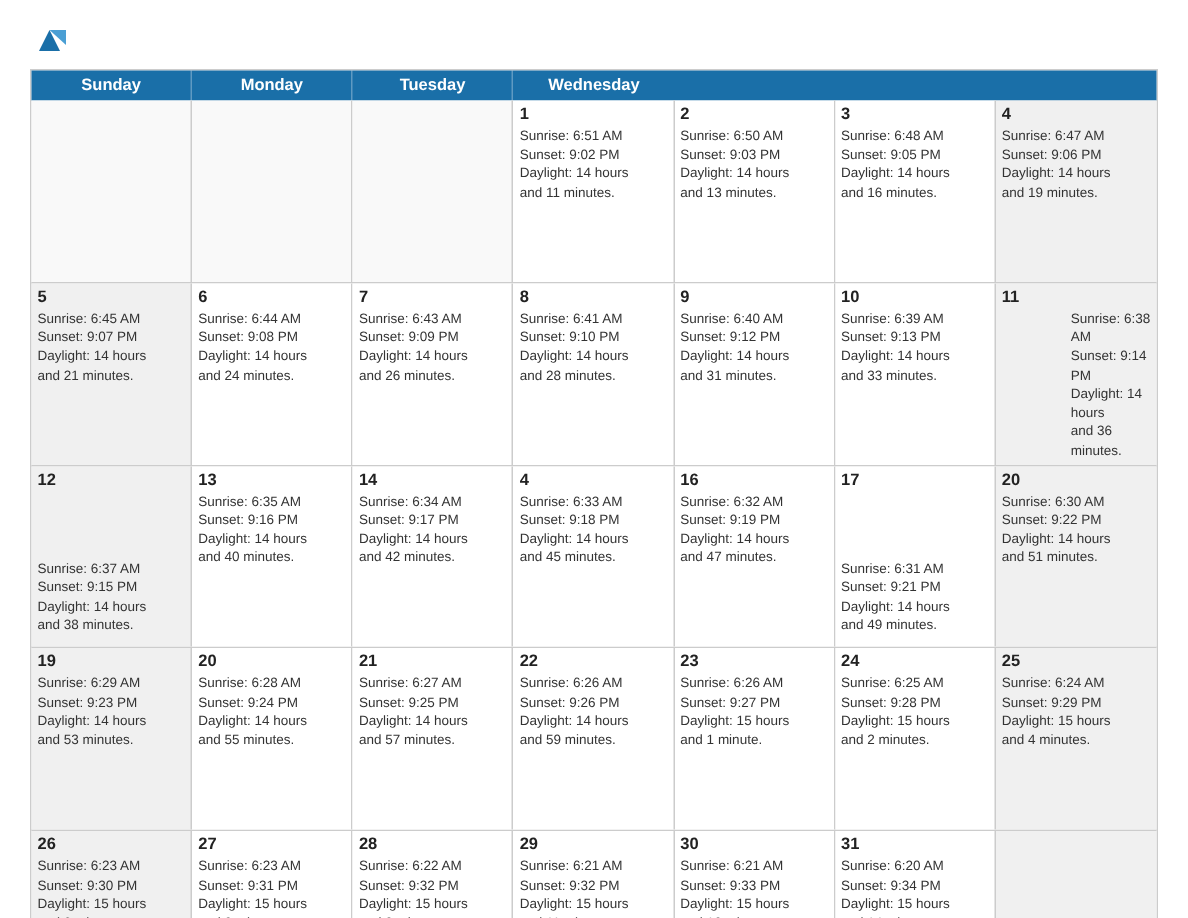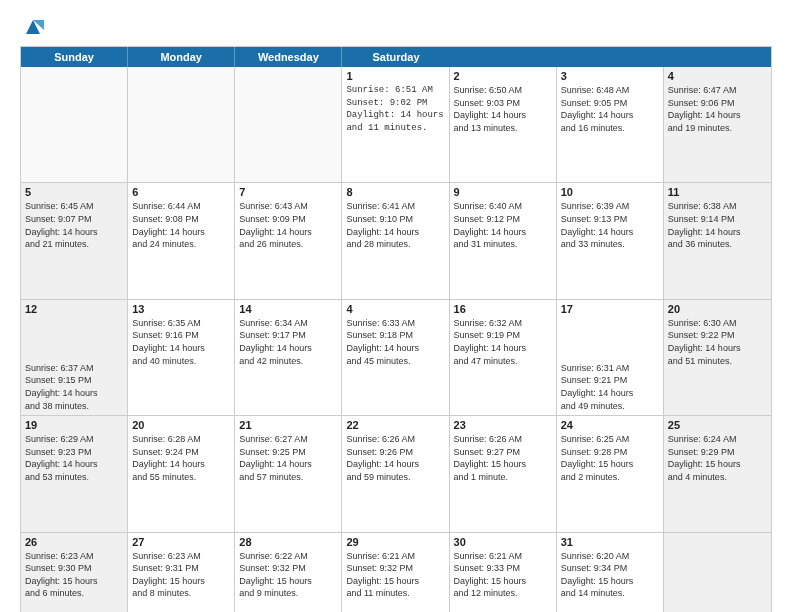--- a/index.html
+++ b/index.html
@@ -119,31 +119,31 @@
     <div class="title-area">
       <div class="month-year"></div>
       <div class="location"></div>
     </div>
   </div>
 
   <div class="calendar">
     <div class="cal-header">
     <div class="cal-header-cell">Sunday</div>
         <div class="cal-header-cell">Monday</div>
+        <div class="cal-header-cell">Tuesday</div>
         <div class="cal-header-cell">Wednesday</div>
-        <div class="cal-header-cell">Saturday</div>
       </div>
     <div class="cal-body">
     <div class="cal-week">
           <div class="cal-cell empty"></div>
           <div class="cal-cell empty"></div>
           <div class="cal-cell empty"></div>
           <div class="cal-cell">
             <div class="day-num">1</div>
-            <div class="cell-info" style="white-space: pre-line; font-family: Liberation Mono, monospace;">Sunrise: 6:51 AM
+            <div class="cell-info" style="white-space: pre-line;">Sunrise: 6:51 AM
 Sunset: 9:02 PM
 Daylight: 14 hours
 and 11 minutes.</div>
           </div>
           <div class="cal-cell">
             <div class="day-num">2</div>
             <div class="cell-info" style="white-space: pre-line;">Sunrise: 6:50 AM
 Sunset: 9:03 PM
 Daylight: 14 hours
 and 13 minutes.</div>
@@ -201,21 +201,21 @@
           </div>
           <div class="cal-cell">
             <div class="day-num">10</div>
             <div class="cell-info" style="white-space: pre-line;">Sunrise: 6:39 AM
 Sunset: 9:13 PM
 Daylight: 14 hours
 and 33 minutes.</div>
           </div>
           <div class="cal-cell shaded">
             <div class="day-num">11</div>
-            <div class="cell-info" style="white-space: pre-line;">Sunrise: 6:38 AM
+            <div class="cell-info" style="white-space: pre-line; margin-left: 46px;">Sunrise: 6:38 AM
 Sunset: 9:14 PM
 Daylight: 14 hours
 and 36 minutes.</div>
           </div>
         </div>
         <div class="cal-week">
           <div class="cal-cell shaded">
             <div class="day-num">12</div>
             <div class="cell-info" style="white-space: pre-line; margin-top: 47px;">Sunrise: 6:37 AM
 Sunset: 9:15 PM

